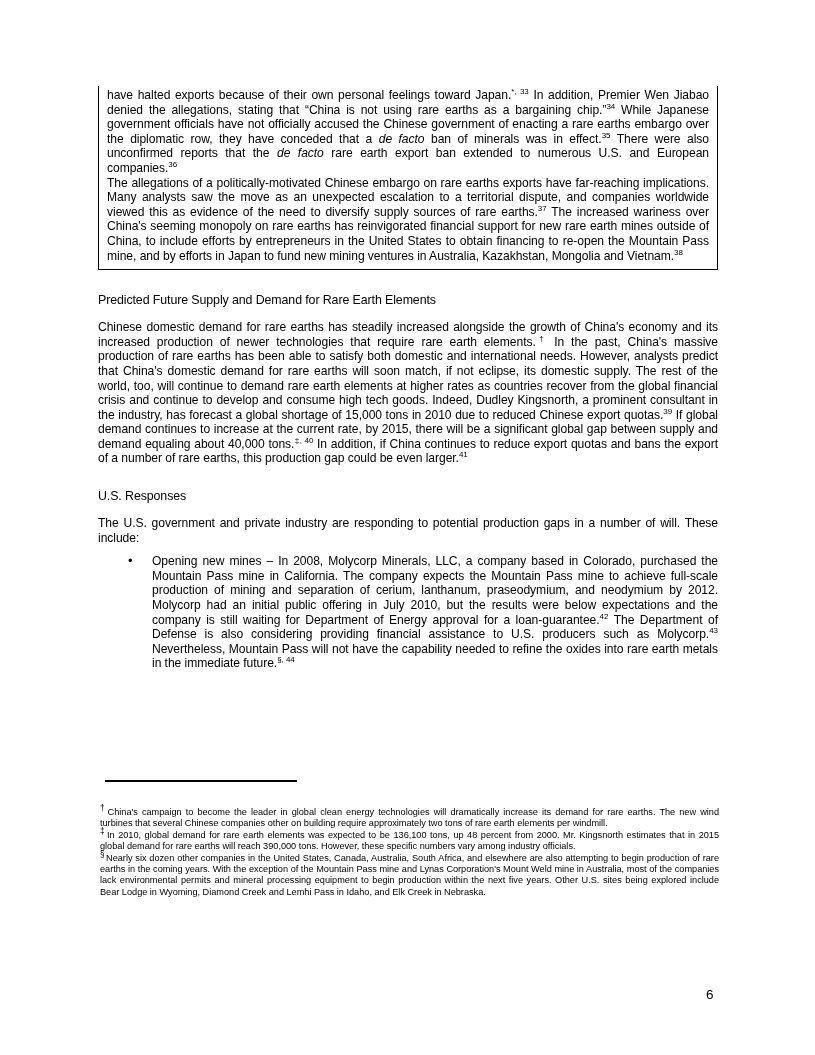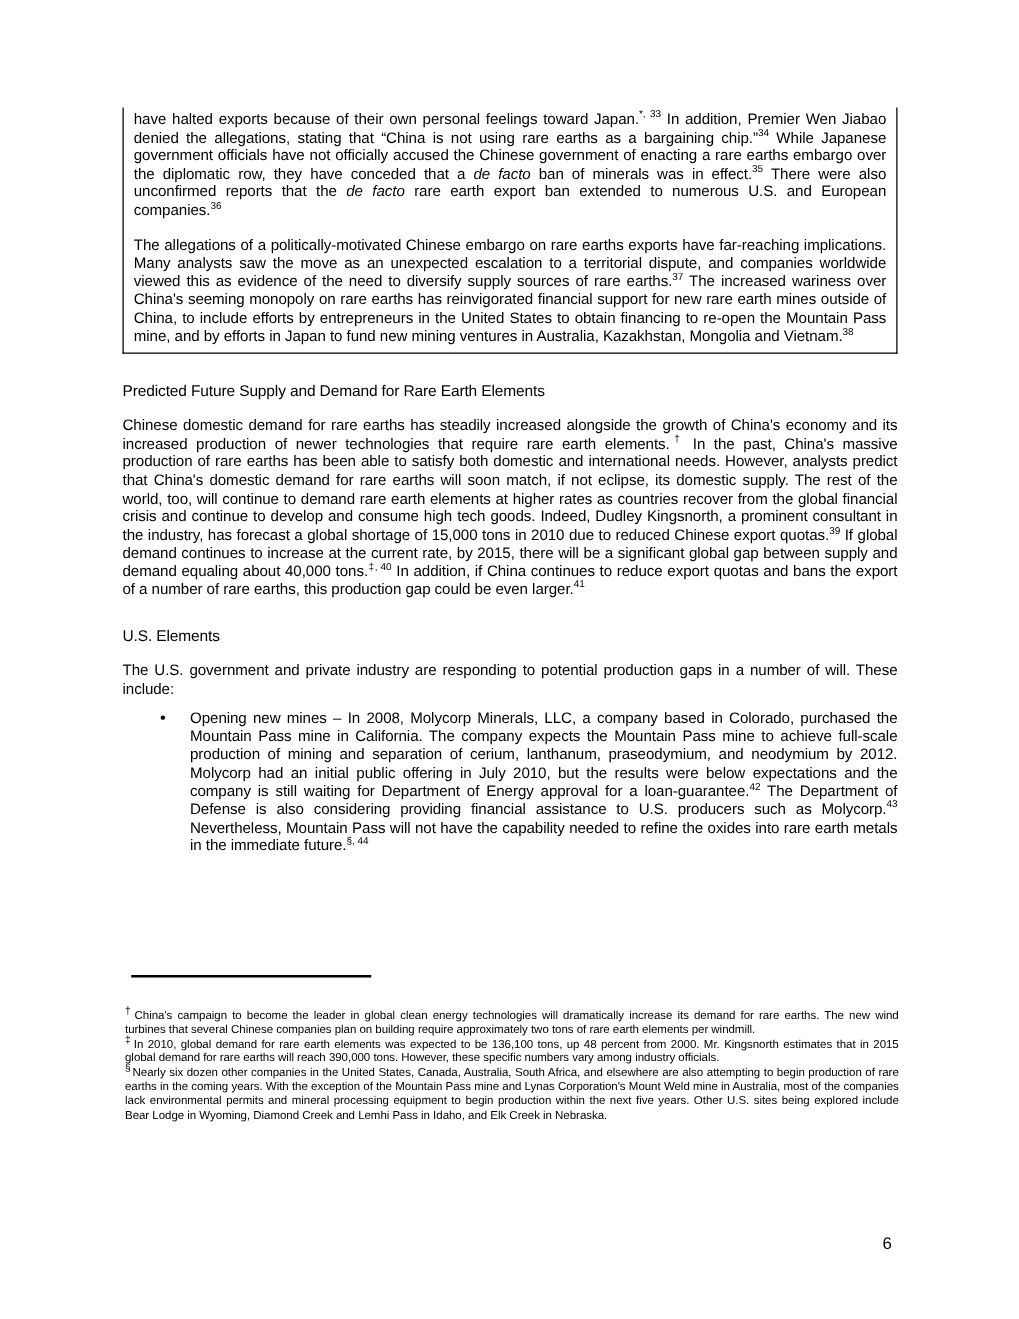--- a/index.html
+++ b/index.html
@@ -38,21 +38,20 @@
   }
 
   p.body {
     font-size: 12.1px;
     line-height: 14.6px;
     text-align: justify;
     margin: 0 0 0 0;
     letter-spacing: -0.05px;
   }
   p.body + p.body {
-    margin-top: 13px;
   }
 
   sup {
     font-size: 8px;
     line-height: 0;
     vertical-align: super;
   }
   .ital { font-style: italic; }
 
   h2.heading {
@@ -140,42 +139,42 @@
     <div class="sec-gap-lg"></div>
 
     <h2 class="heading">Predicted Future Supply and Demand for Rare Earth Elements</h2>
 
     <div class="sec-gap-md"></div>
 
     <p class="body">Chinese domestic demand for rare earths has steadily increased alongside the growth of China's economy and its increased production of newer technologies that require rare earth elements.<sup>†</sup>  In the past, China's massive production of rare earths has been able to satisfy both domestic and international needs.  However, analysts predict that China's domestic demand for rare earths will soon match, if not eclipse, its domestic supply.  The rest of the world, too, will continue to demand rare earth elements at higher rates as countries recover from the global financial crisis and continue to develop and consume high tech goods.  Indeed, Dudley Kingsnorth, a prominent consultant in the industry, has forecast a global shortage of 15,000 tons in 2010 due to reduced Chinese export quotas.<sup>39</sup>  If global demand continues to increase at the current rate, by 2015, there will be a significant global gap between supply and demand equaling about 40,000 tons.<sup>‡, 40</sup>  In addition, if China continues to reduce export quotas and bans the export of a number of rare earths, this production gap could be even larger.<sup>41</sup></p>
 
     <div class="sec-gap-lg"></div>
 
-    <h2 class="heading">U.S. Elements</h2>
+    <h2 class="heading">U.S. Responses</h2>
 
     <div class="sec-gap-md"></div>
 
     <p class="body">The U.S. government and private industry are responding to potential production gaps in a number of will.  These include:</p>
 
     <div class="sec-gap-sm"></div>
 
     <ul class="bullets">
       <li>
         <span class="dot">•</span>
         <span><span class="b">Opening new mines</span> – In 2008, Molycorp Minerals, LLC, a company based in Colorado, purchased the Mountain Pass mine in California.  The company expects the Mountain Pass mine to achieve full-scale production of mining and separation of cerium, lanthanum, praseodymium, and neodymium by 2012.  Molycorp had an initial public offering in July 2010, but the results were below expectations and the company is still waiting for Department of Energy approval for a loan-guarantee.<sup>42</sup>  The Department of Defense is also considering providing financial assistance to U.S. producers such as Molycorp.<sup>43</sup>  Nevertheless, Mountain Pass will not have the capability needed to refine the oxides into rare earth metals in the immediate future.<sup>§, 44</sup></span>
       </li>
     </ul>
 
   </div>
 
   <div class="fn-rule"></div>
 
   <div class="footnotes">
     <p class="fn">
-      <span class="mark">†</span><span>China's campaign to become the leader in global clean energy technologies will dramatically increase its demand for rare earths.  The new wind turbines that several Chinese companies plan on building require approximately two tons of rare earth elements per windmill.</span>
+      <span class="mark">†</span><span>China's campaign to become the leader in global clean energy technologies will dramatically increase its demand for rare earths.  The new wind turbines that several Chinese companies other on building require approximately two tons of rare earth elements per windmill.</span>
     </p>
     <p class="fn">
       <span class="mark">‡</span><span>In 2010, global demand for rare earth elements was expected to be 136,100 tons, up 48 percent from 2000.  Mr. Kingsnorth estimates that in 2015 global demand for rare earths will reach 390,000 tons.  However, these specific numbers vary among industry officials.</span>
     </p>
     <p class="fn">
       <span class="mark">§</span><span>Nearly six dozen other companies in the United States, Canada, Australia, South Africa, and elsewhere are also attempting to begin production of rare earths in the coming years.   With the exception of the Mountain Pass mine and Lynas Corporation's Mount Weld mine in Australia, most of the companies lack environmental permits and mineral processing equipment to begin production within the next five years.  Other U.S. sites being explored include Bear Lodge in Wyoming, Diamond Creek and Lemhi Pass in Idaho, and Elk Creek in Nebraska.</span>
     </p>
   </div>
 
   <div class="page-number">6</div>

